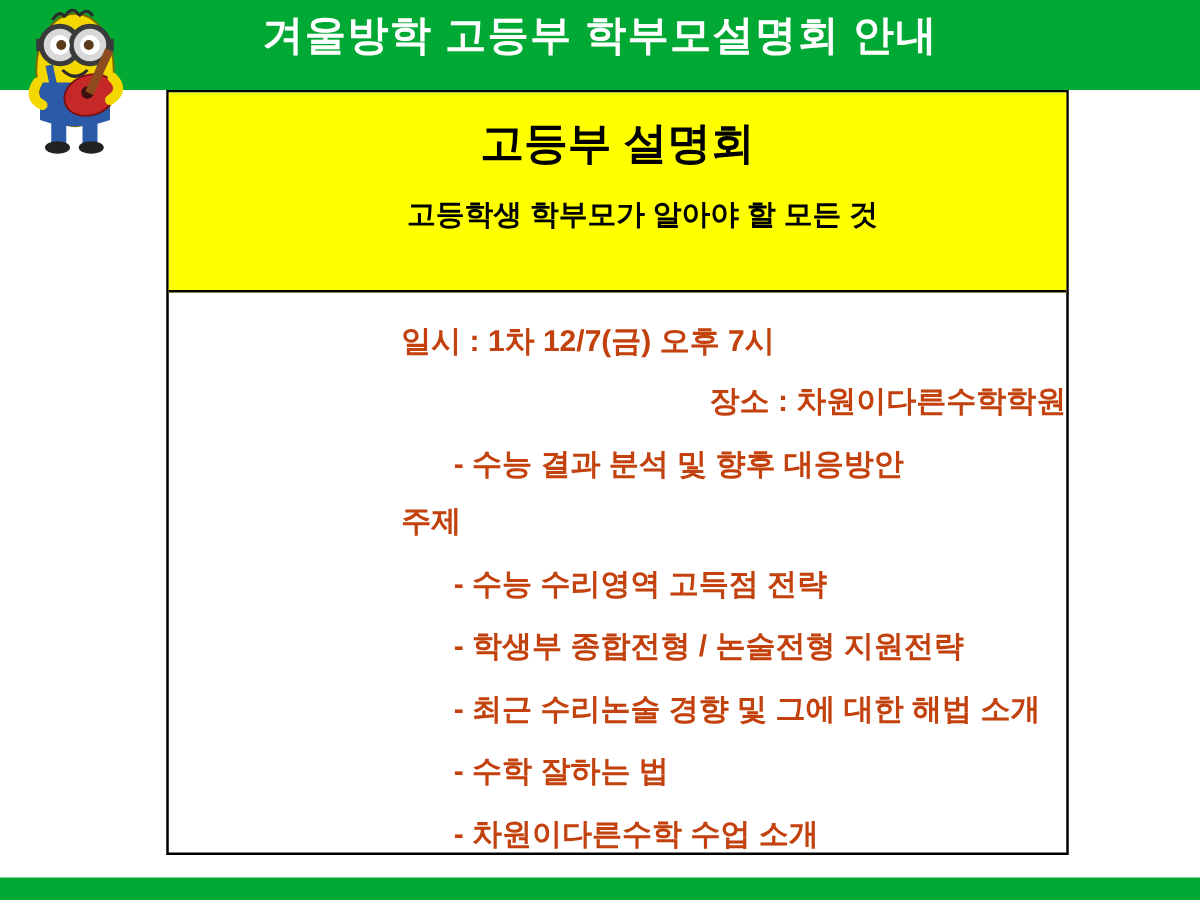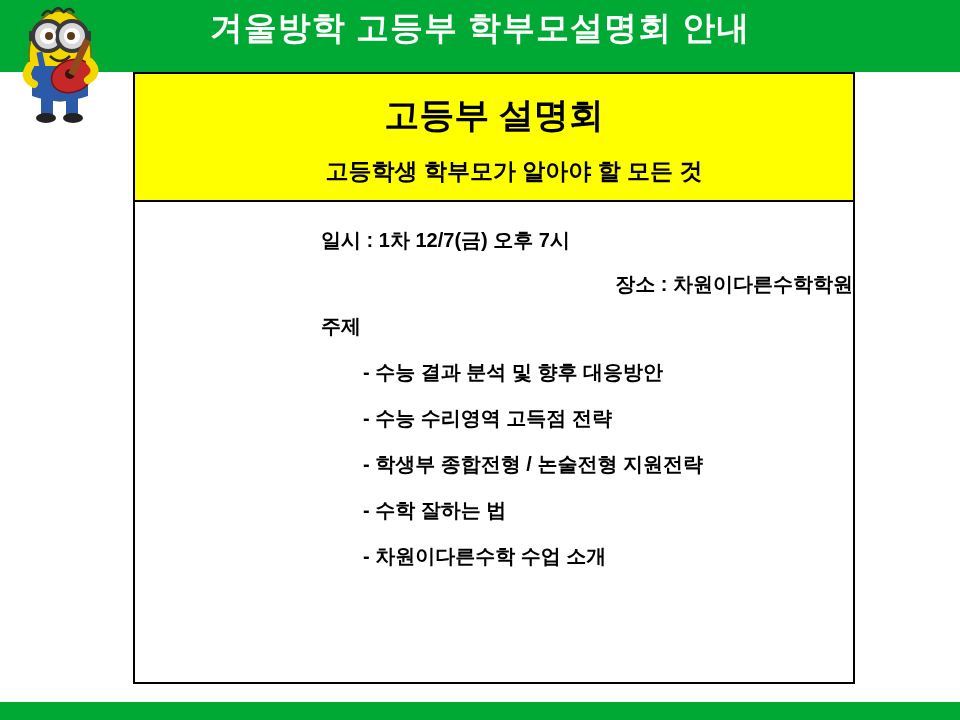--- a/index.html
+++ b/index.html
@@ -66,21 +66,21 @@
     top: 72px;
     width: 722px;
     height: 612px;
     border: 2px solid #000000;
     box-sizing: border-box;
     background: #ffffff;
   }
   .card-header {
     background: #FFFF00;
     border-bottom: 2px solid #000000;
-    height: 128px;
+    height: 160px;
     box-sizing: border-box;
     text-align: center;
     padding-top: 20px;
   }
   .card-title {
     font-size: 35px;
     font-weight: bold;
     color: #000000;
     line-height: 1.2;
     margin: 0;
@@ -91,23 +91,23 @@
     color: #000000;
     margin-top: 22px;
     line-height: 1.2;
     padding-left: 40px;
   }
 
   .card-body {
     padding: 14px 0 0 0;
   }
   .line {
-    font-size: 20px;
+    font-size: 24px;
     font-weight: bold;
-    color: #000000;
+    color: #c2410c;
     line-height: 1.0;
     white-space: nowrap;
   }
   .lvl-0 { margin: 0 0 0 186px; padding-top: 14px; }
   .lvl-0b { margin: 0 0 0 248px; padding-top: 22px; }
   .lvl-label { margin: 0 0 0 186px; padding-top: 24px; text-align: right; }
   .lvl-label2 { margin: 0 0 0 186px; padding-top: 22px; }
   .bullet { margin: 0 0 0 228px; padding-top: 26px; }
 </style>
 </head>
@@ -154,23 +154,24 @@
 </div>
 
 <div class="card">
   <div class="card-header">
     <div class="card-title">고등부 설명회</div>
     <div class="card-subtitle">고등학생 학부모가 알아야 할 모든 것</div>
   </div>
   <div class="card-body">
     <div class="line lvl-0">일시 : 1차 12/7(금) 오후 7시</div>
     <div class="line lvl-label">장소 : 차원이다른수학학원</div>
+    <div class="line bullet">- 수능 결과 분석 및 향후 대응방안</div>
+
     <div class="line lvl-label2">주제</div>
-
-    <div class="line bullet">- 수능 결과 분석 및 향후 대응방안</div>
     <div class="line bullet">- 수능 수리영역 고득점 전략</div>
     <div class="line bullet">- 학생부 종합전형 / 논술전형 지원전략</div>
+    <div class="line bullet">- 최근 수리논술 경향 및 그에 대한 해법 소개</div>
     <div class="line bullet">- 수학 잘하는 법</div>
     <div class="line bullet">- 차원이다른수학 수업 소개</div>
   </div>
 </div>
 
 <div class="bottom-bar"></div>
 
 </body></html>

